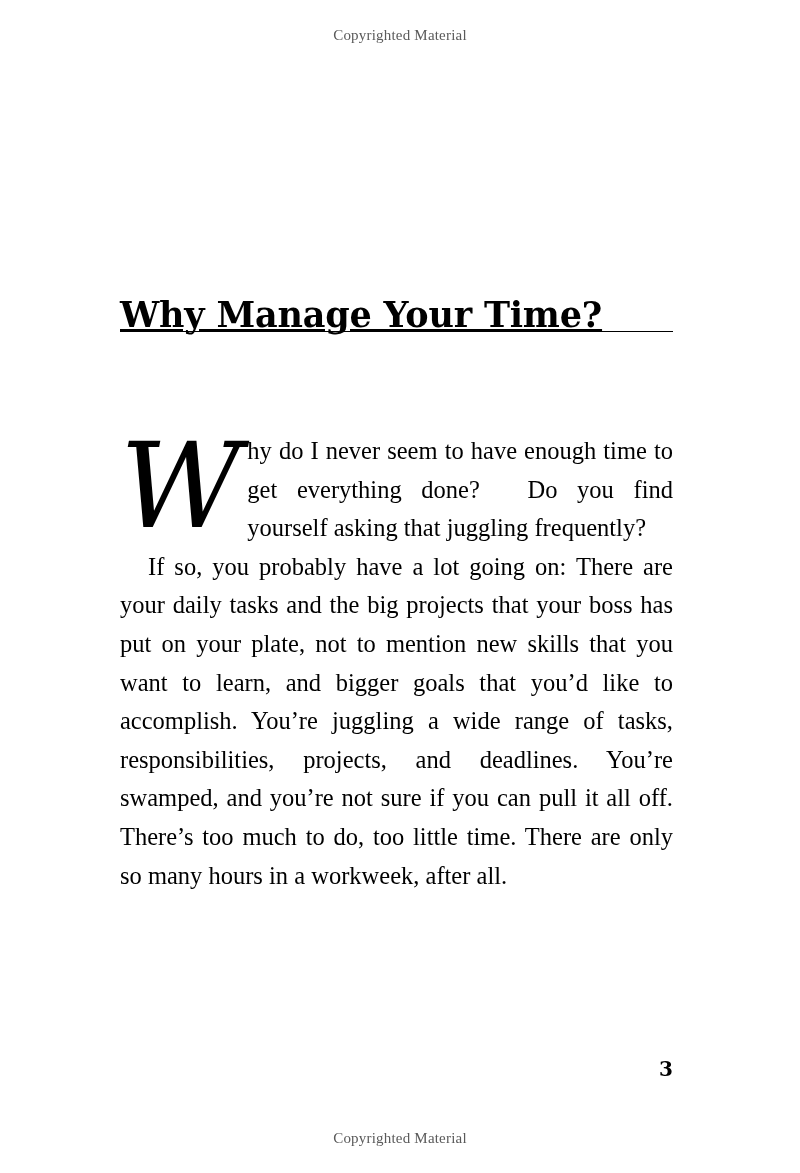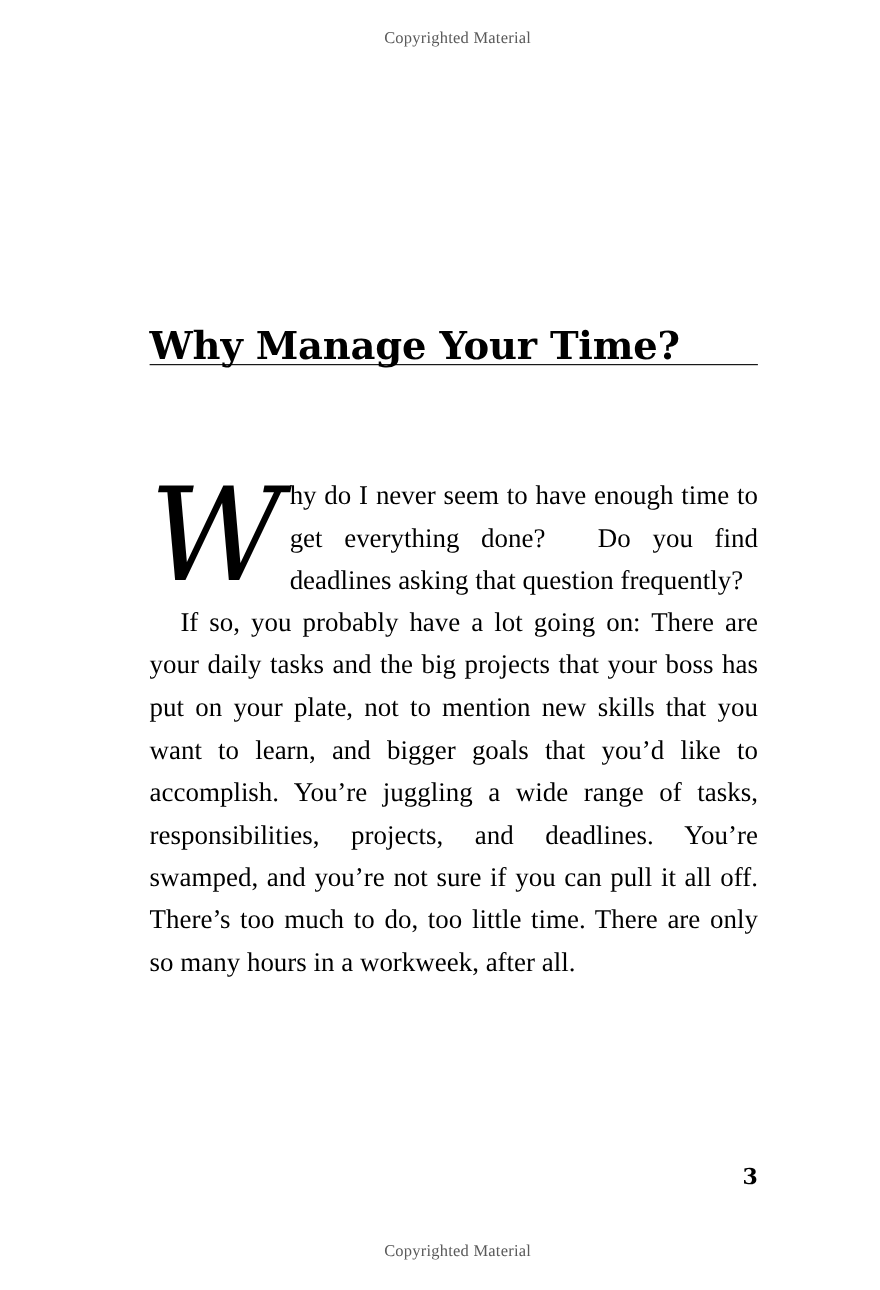--- a/index.html
+++ b/index.html
@@ -12,21 +12,20 @@
     height: 1173px;
     position: relative;
     font-family: "Liberation Serif", serif;
     color: #000000;
     overflow: hidden;
   }
 
   .page {
     position: absolute;
     inset: 0;
-    margin-left: 16px;
   }
 
   .watermark {
     position: absolute;
     left: 0;
     width: 800px;
     text-align: center;
     font-family: "Liberation Serif", serif;
     font-size: 15px;
     color: #5a5a5a;
@@ -46,20 +45,21 @@
     position: absolute;
     top: 272px;
     left: 0;
     width: 553px;
     font-family: "DejaVu Serif", "Liberation Serif", serif;
     font-weight: 700;
     font-size: 35px;
     line-height: 40px;
     letter-spacing: -0.2px;
     color: #000;
+    text-decoration: underline;
   }
 
   .title-rule {
     position: absolute;
     top: 331px;
     left: 0;
     width: 553px;
     height: 1px;
     background: #000;
   }
@@ -122,21 +122,21 @@
 
   <div class="watermark watermark-top">Copyrighted Material</div>
 
   <div class="content">
 
     <h1 class="chapter-title">Why Manage Your Time?</h1>
 
     <div class="title-rule"></div>
 
     <div class="body-block">
-      <p class="body first"><span class="dropcap">W</span><span class="lead-italic">hy do I never seem to have enough time to get everything done?</span><span style="display:inline"> </span><span style="display:inline-block;width:28px"></span><span>Do you find deadlines asking that question frequently?</span></p>
+      <p class="body first"><span class="dropcap">W</span><span class="lead-italic">hy do I never seem to have enough time to get everything done?</span><span style="display:inline"> </span><span style="display:inline-block;width:28px"></span><span>Do you find yourself asking that juggling frequently?</span></p>
 
       <p class="body indented">If so, you probably have a lot going on: There are your daily tasks and the big projects that your boss has put on your plate, not to mention new skills that you want to learn, and bigger goals that you’d like to accomplish. You’re juggling a wide range of tasks, responsibilities, projects, and deadlines. You’re swamped, and you’re not sure if you can pull it all off. There’s too much to do, too little time. There are only so many hours in a workweek, after all.</p>
     </div>
 
     <div class="page-number">3</div>
 
   </div>
 
   <div class="watermark watermark-bottom">Copyrighted Material</div>
 

